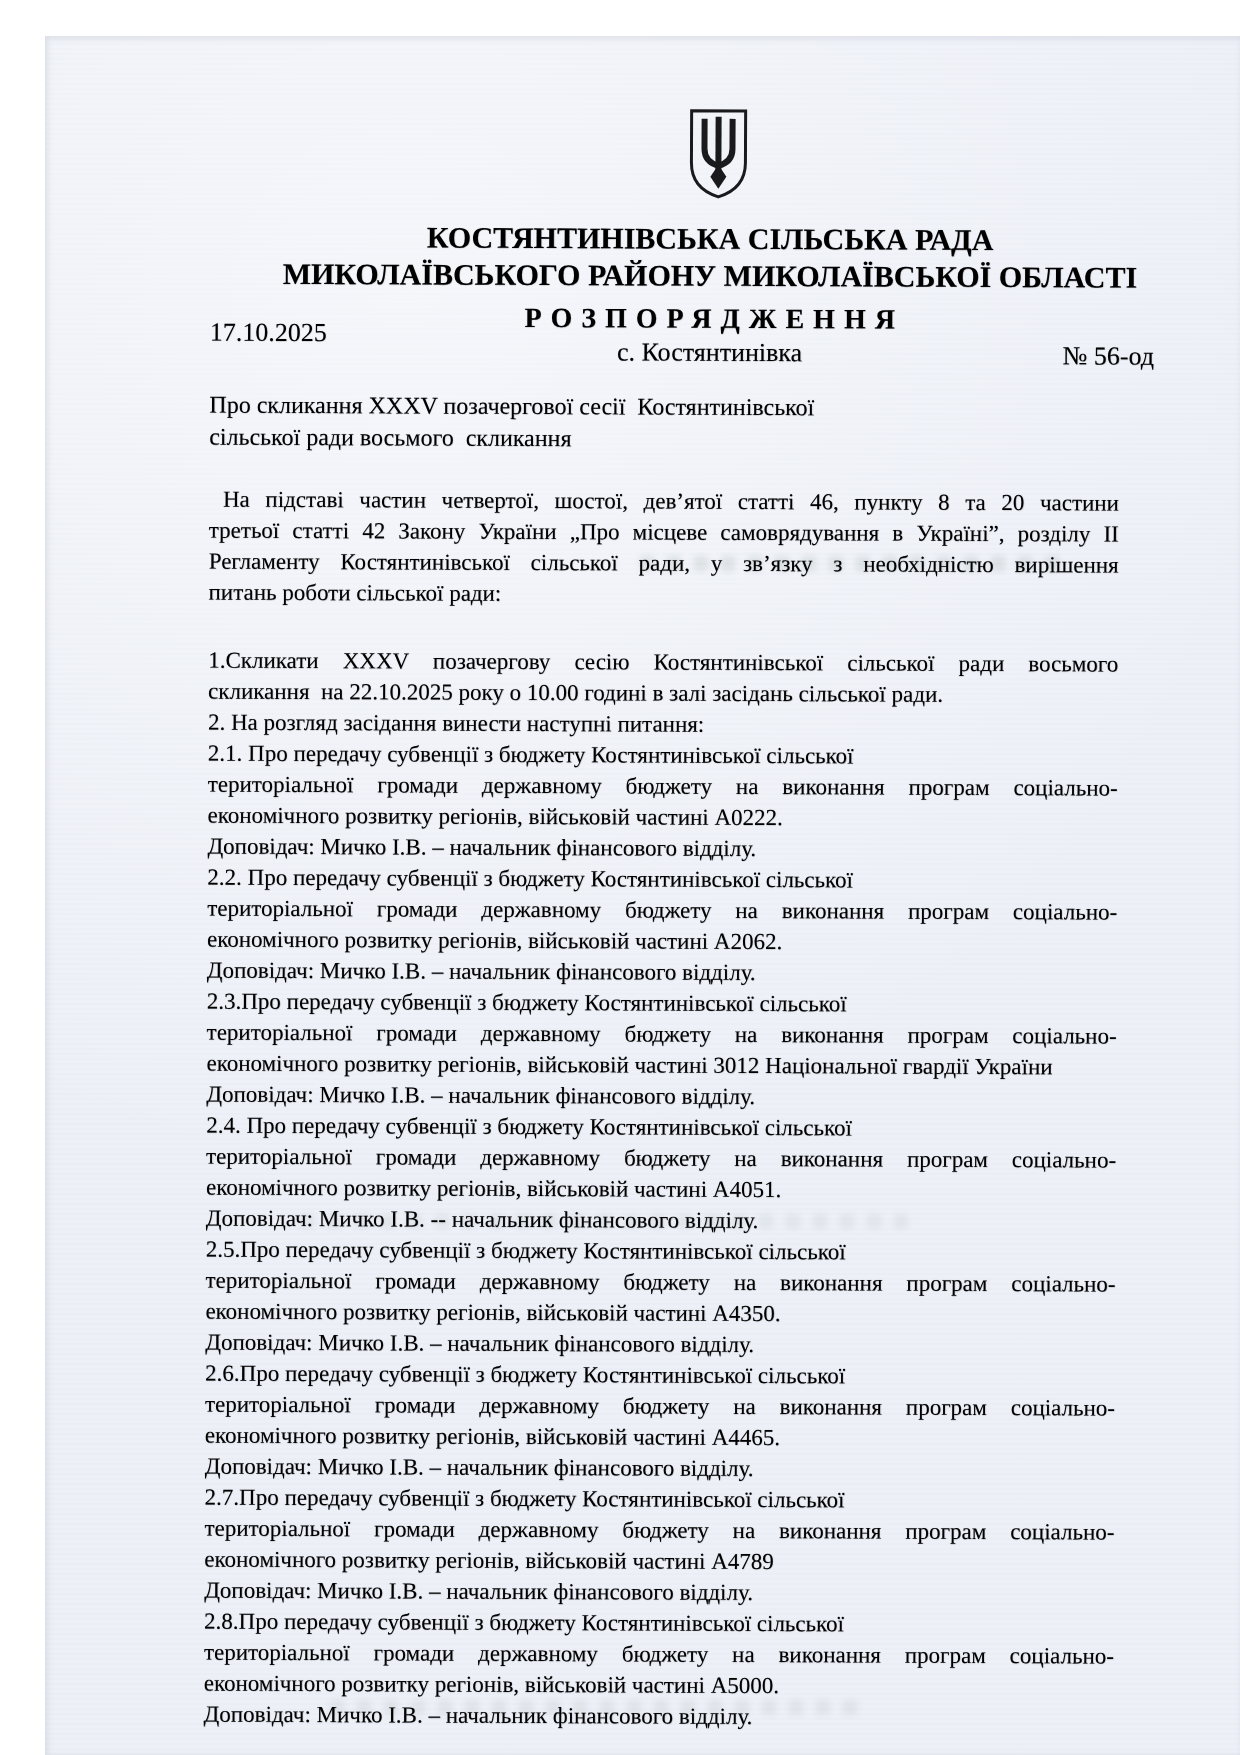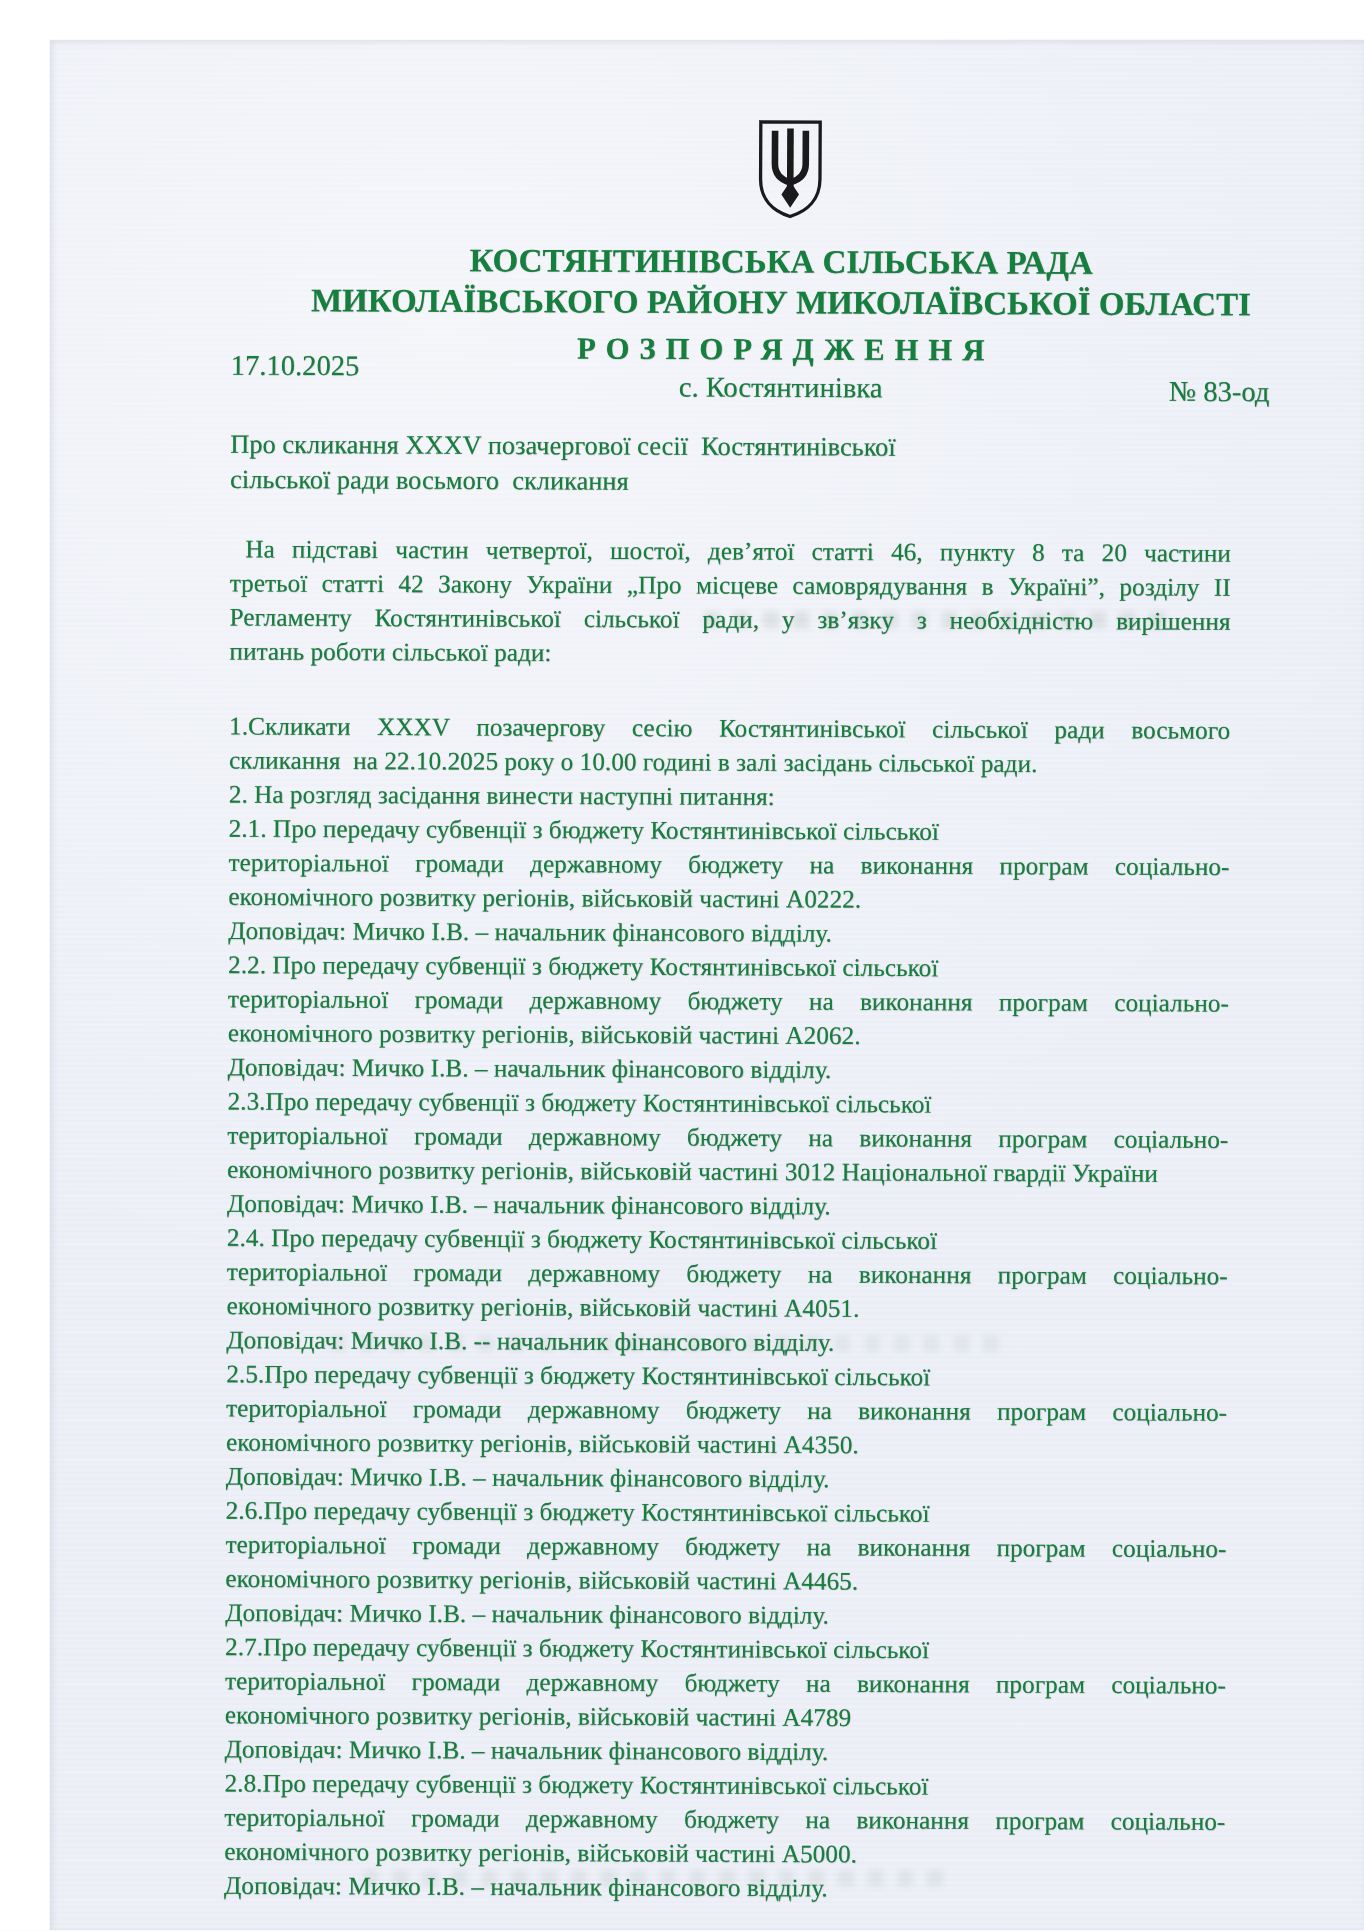--- a/index.html
+++ b/index.html
@@ -1,20 +1,20 @@
 <!DOCTYPE html>
 <html><head>
 <meta charset="utf-8">
 <style>
   html,body { margin:0; padding:0; background:#ffffff; }
   .page {
     position:relative; width:1240px; height:1755px;
     background:#ffffff; overflow:hidden;
     font-family:"Liberation Serif","DejaVu Serif",serif;
-    color:#15803d;
+    color:#000000;
   }
   
   .paper {
     position:absolute; left:45px; top:36px; right:0; bottom:0;
     background:
       radial-gradient(circle at 30% 15%, rgba(255,255,255,.45), transparent 55%),
       repeating-linear-gradient(0deg, rgba(120,130,165,0.025) 0 2px, transparent 2px 5px),
       #edf0f7;
     box-shadow: inset 2px 2px 6px rgba(150,155,175,.25);
   }
@@ -68,21 +68,21 @@
       </svg>
     </div>
 
     <div class="org1">КОСТЯНТИНІВСЬКА СІЛЬСЬКА РАДА</div>
     <div class="org2">МИКОЛАЇВСЬКОГО РАЙОНУ МИКОЛАЇВСЬКОЇ ОБЛАСТІ</div>
 
     <div class="doctype">РОЗПОРЯДЖЕННЯ</div>
 
     <div class="meta-date">17.10.2025</div>
     <div class="meta-place">с. Костянтинівка</div>
-    <div class="meta-num">№ 83-од</div>
+    <div class="meta-num">№ 56-од</div>
 
     <div class="subject1">Про скликання XXXV позачергової сесії  Костянтинівської</div>
     <div class="subject2">сільської ради восьмого  скликання</div>
 
     <div class="bodytext">
       <div class="ln j indent">На підставі частин четвертої, шостої, дев’ятої статті 46,  пункту 8 та 20 частини</div>
       <div class="ln j">третьої статті 42 Закону України „Про місцеве самоврядування в Україні”, розділу ІІ</div>
       <div class="ln j">Регламенту Костянтинівської сільської ради, у зв’язку з необхідністю вирішення</div>
       <div class="ln">питань роботи сільської ради:</div>
 

